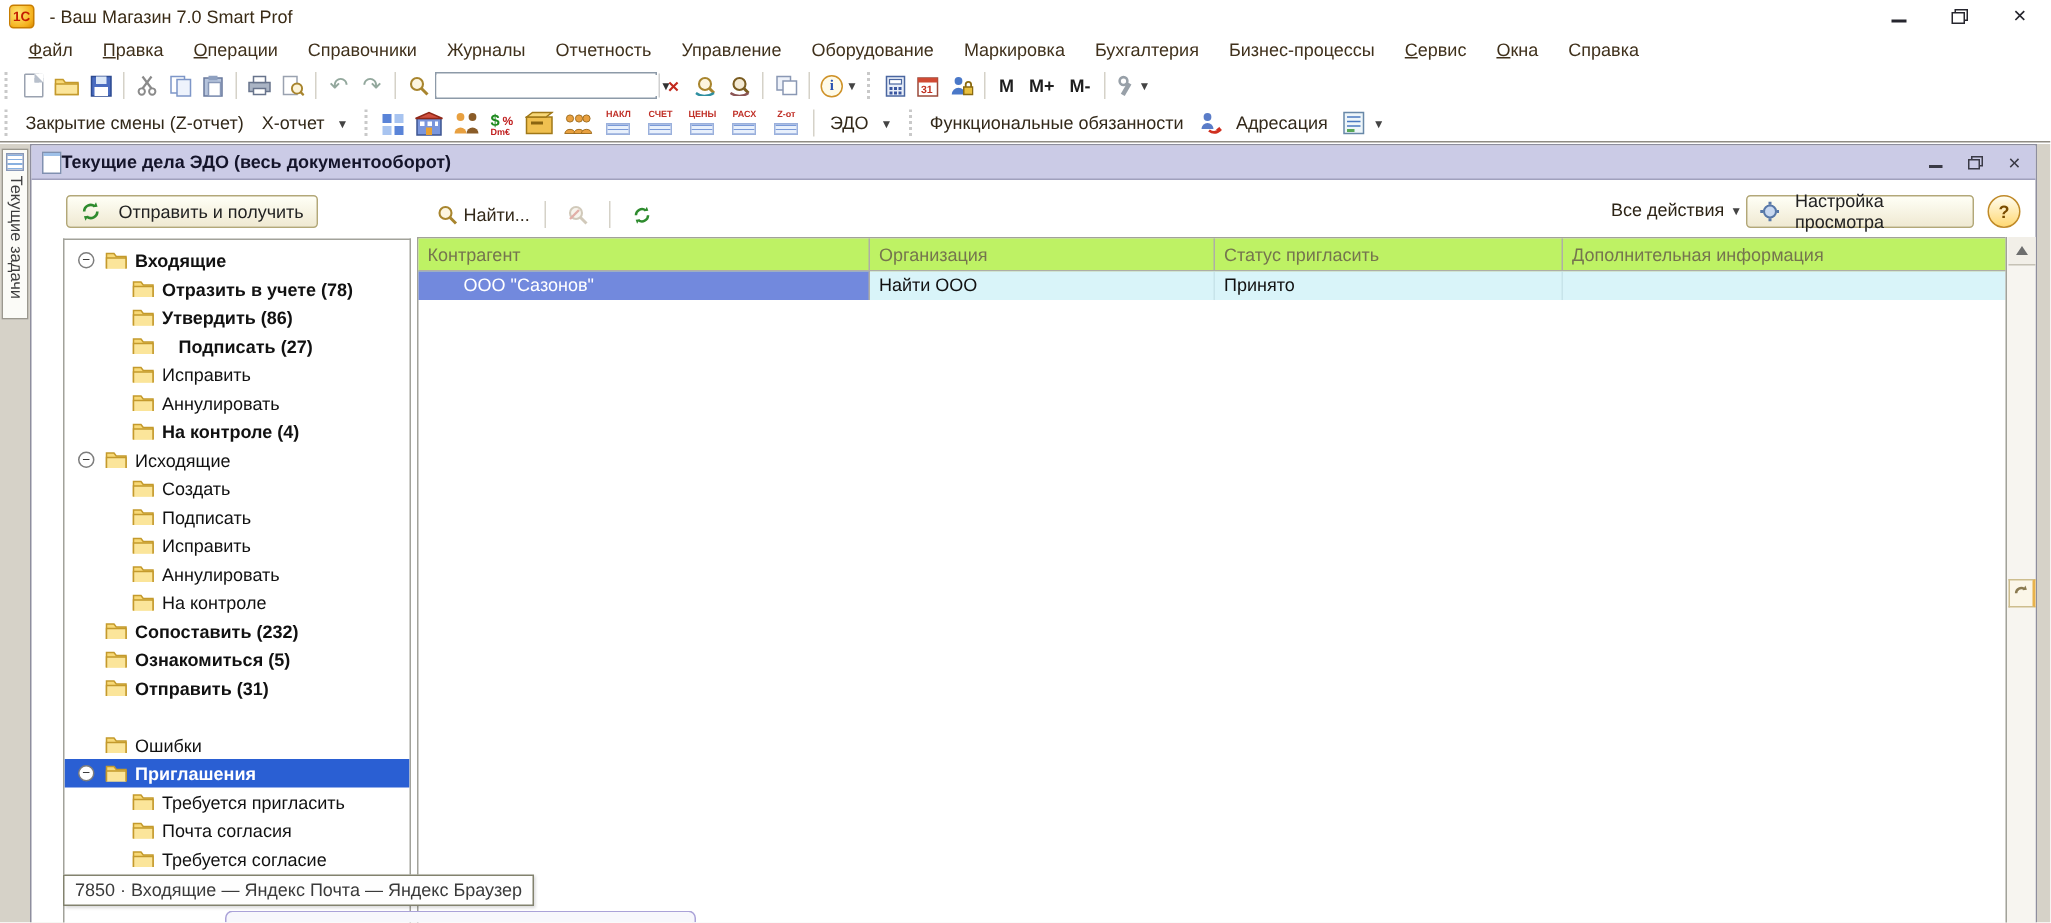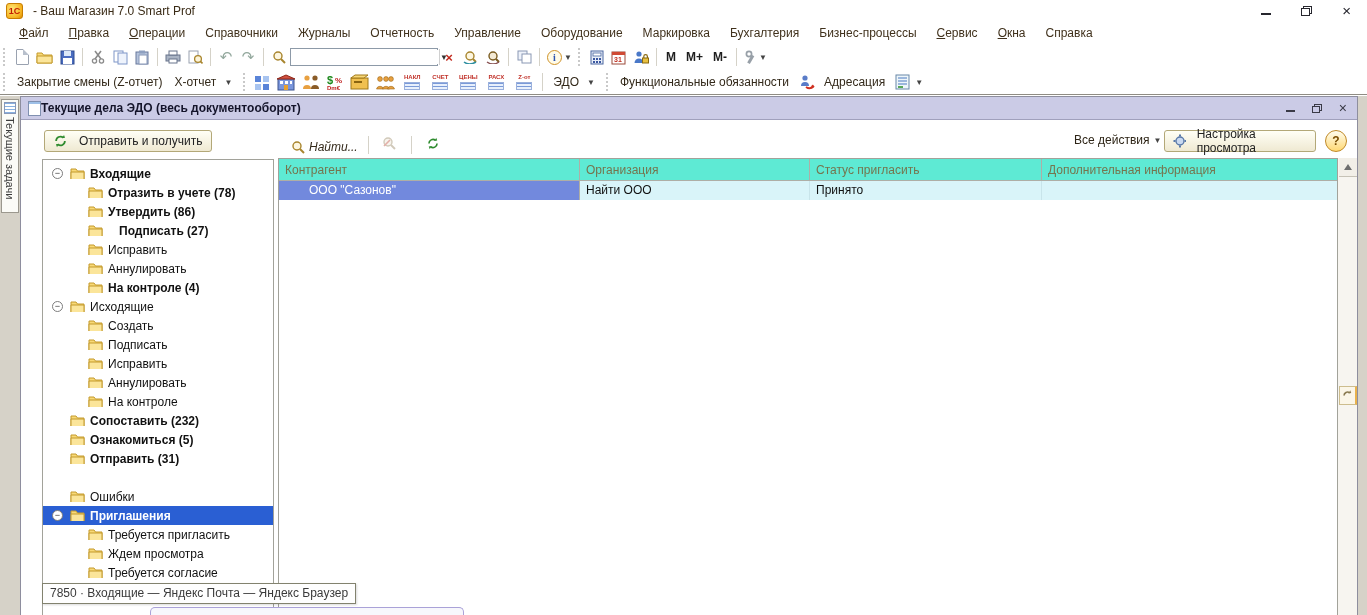--- a/index.html
+++ b/index.html
@@ -75,21 +75,21 @@
   .tree-row { position:absolute; left:0; width:230px; height:19px; display:flex; align-items:center; }
   .tree-row .lbl { margin-left:5px; color:#111; white-space:nowrap; }
   .tree-row.bold .lbl { font-weight:bold; }
   .tree-row.selected { background:var(--sel-tree); }
   .tree-row.selected .lbl { color:#fff; }
   .expander { position:absolute; left:9px; top:4px; width:11px; height:11px; border:1px solid #7d7d7d; border-radius:50%; background:#fff; display:flex; align-items:center; justify-content:center; font-size:9px; line-height:9px; color:#333; }
   .tree-folder { position:absolute; top:3px; }
 
   
   .grid { position:absolute; left:257px; top:61px; width:1060px; height:458px; background:#fff; border-left:1px solid #a2a29a; border-top:1px solid #a2a29a; }
-  .hdr-cell { float:left; height:22px; border-right:1px solid #aeaea6; border-bottom:1px solid #aeaea6; color:var(--hdr-text); padding:4px 0 0 6px; background:#5eead4; }
+  .hdr-cell { float:left; height:22px; border-right:1px solid #aeaea6; border-bottom:1px solid #aeaea6; color:var(--hdr-text); padding:4px 0 0 6px; background:#bef264; }
   .dat-cell { float:left; height:19px; padding:2px 0 0 6px; color:#111; background:var(--row-cyan); border-right:1px solid #c8e4ea; white-space:nowrap; overflow:hidden; }
   .dat-cell.cur { background:var(--sel-cell); color:#fff; padding-left:30px; border-right-color:#aeaea6; }
   .c0 { width:301px; } .c1 { width:230px; } .c2 { width:232px; } .c3 { width:296px; border-right:none; }
 
   
   .vscroll { position:absolute; left:1316px; top:61px; width:20px; height:458px; background:#f7f5f0; border-left:1px solid #a2a29a; }
   .sb-up { position:absolute; left:1px; top:0; width:18px; height:19px; background:#f2efe8; border-bottom:1px solid #c6c2b6; display:flex; align-items:center; justify-content:center; }
   .tri-up { width:0; height:0; border-left:4px solid transparent; border-right:4px solid transparent; border-bottom:6px solid #6e6e6e; }
   .sb-refresh { position:absolute; left:1px; top:228px; width:18px; height:19px; background:#fbf6e8; border:1px solid #cdbd8e; border-right:2px solid #e8b24c; display:flex; align-items:center; justify-content:center; }
 
@@ -409,21 +409,21 @@
       <div class="btn1c" style="left:23px; top:33px;">
         <svg width="15" height="14" viewBox="0 0 16 16">
             <path d="M3 8 a5 5 0 0 1 8 -4" fill="none" stroke="#2e8b2e" stroke-width="2"></path>
             <path d="M12 1 l1.2 3.4 -3.4 .4z" fill="#2e8b2e"></path>
             <path d="M13 8 a5 5 0 0 1 -8 4" fill="none" stroke="#2e8b2e" stroke-width="2"></path>
             <path d="M4 15 l-1.2-3.4 3.4-.4z" fill="#2e8b2e"></path>
           </svg>
         <span>Отправить и получить</span>
       </div>
 
-      <div style="position:absolute; left:270px; top:35px; display:flex; align-items:flex-end; gap:6px;font-style:italic;">
+      <div style="position:absolute; left:270px; top:35px; display:flex; align-items:center; gap:6px;">
         <span class="flat-link">
           <svg width="14" height="14">
               <circle cx="6" cy="6" r="4" fill="#fdf6e0" stroke="#a8852e" stroke-width="1.4"></circle>
               <line x1="9" y1="9" x2="13" y2="13" stroke="#a8852e" stroke-width="2"></line>
             </svg>
           <span>Найти...</span>
         </span>
         <span class="sep"></span>
         <span class="tbtn" style="opacity:.45;">
           <svg width="15" height="14">
@@ -599,21 +599,21 @@
               <path d="M1 2 h5 l1.5 2 H14 v9 H1 Z" fill="#f8d977" stroke="#c49a2c"></path>
               <path d="M1 5 h13 v8 H1 Z" fill="#fbe59a" stroke="#c49a2c"></path>
             </svg>
             <span class="lbl" style="margin-left: 65px;">Требуется пригласить</span>
           </div>
           <div class="tree-row" style="top: 384px;">
             <svg class="tree-folder" style="left:45px" width="15" height="12">
               <path d="M1 2 h5 l1.5 2 H14 v9 H1 Z" fill="#f8d977" stroke="#c49a2c"></path>
               <path d="M1 5 h13 v8 H1 Z" fill="#fbe59a" stroke="#c49a2c"></path>
             </svg>
-            <span class="lbl" style="margin-left: 65px;">Ждем просмотра</span>
+            <span class="lbl" style="margin-left: 65px;">Почта согласия</span>
           </div>
           <div class="tree-row" style="top: 403px;">
             <svg class="tree-folder" style="left:45px" width="15" height="12">
               <path d="M1 2 h5 l1.5 2 H14 v9 H1 Z" fill="#f8d977" stroke="#c49a2c"></path>
               <path d="M1 5 h13 v8 H1 Z" fill="#fbe59a" stroke="#c49a2c"></path>
             </svg>
             <span class="lbl" style="margin-left: 65px;">Требуется согласие</span>
           </div>
           <div class="tree-row bold" style="top: 422px;">
             <svg class="tree-folder" style="left:45px" width="15" height="12">

